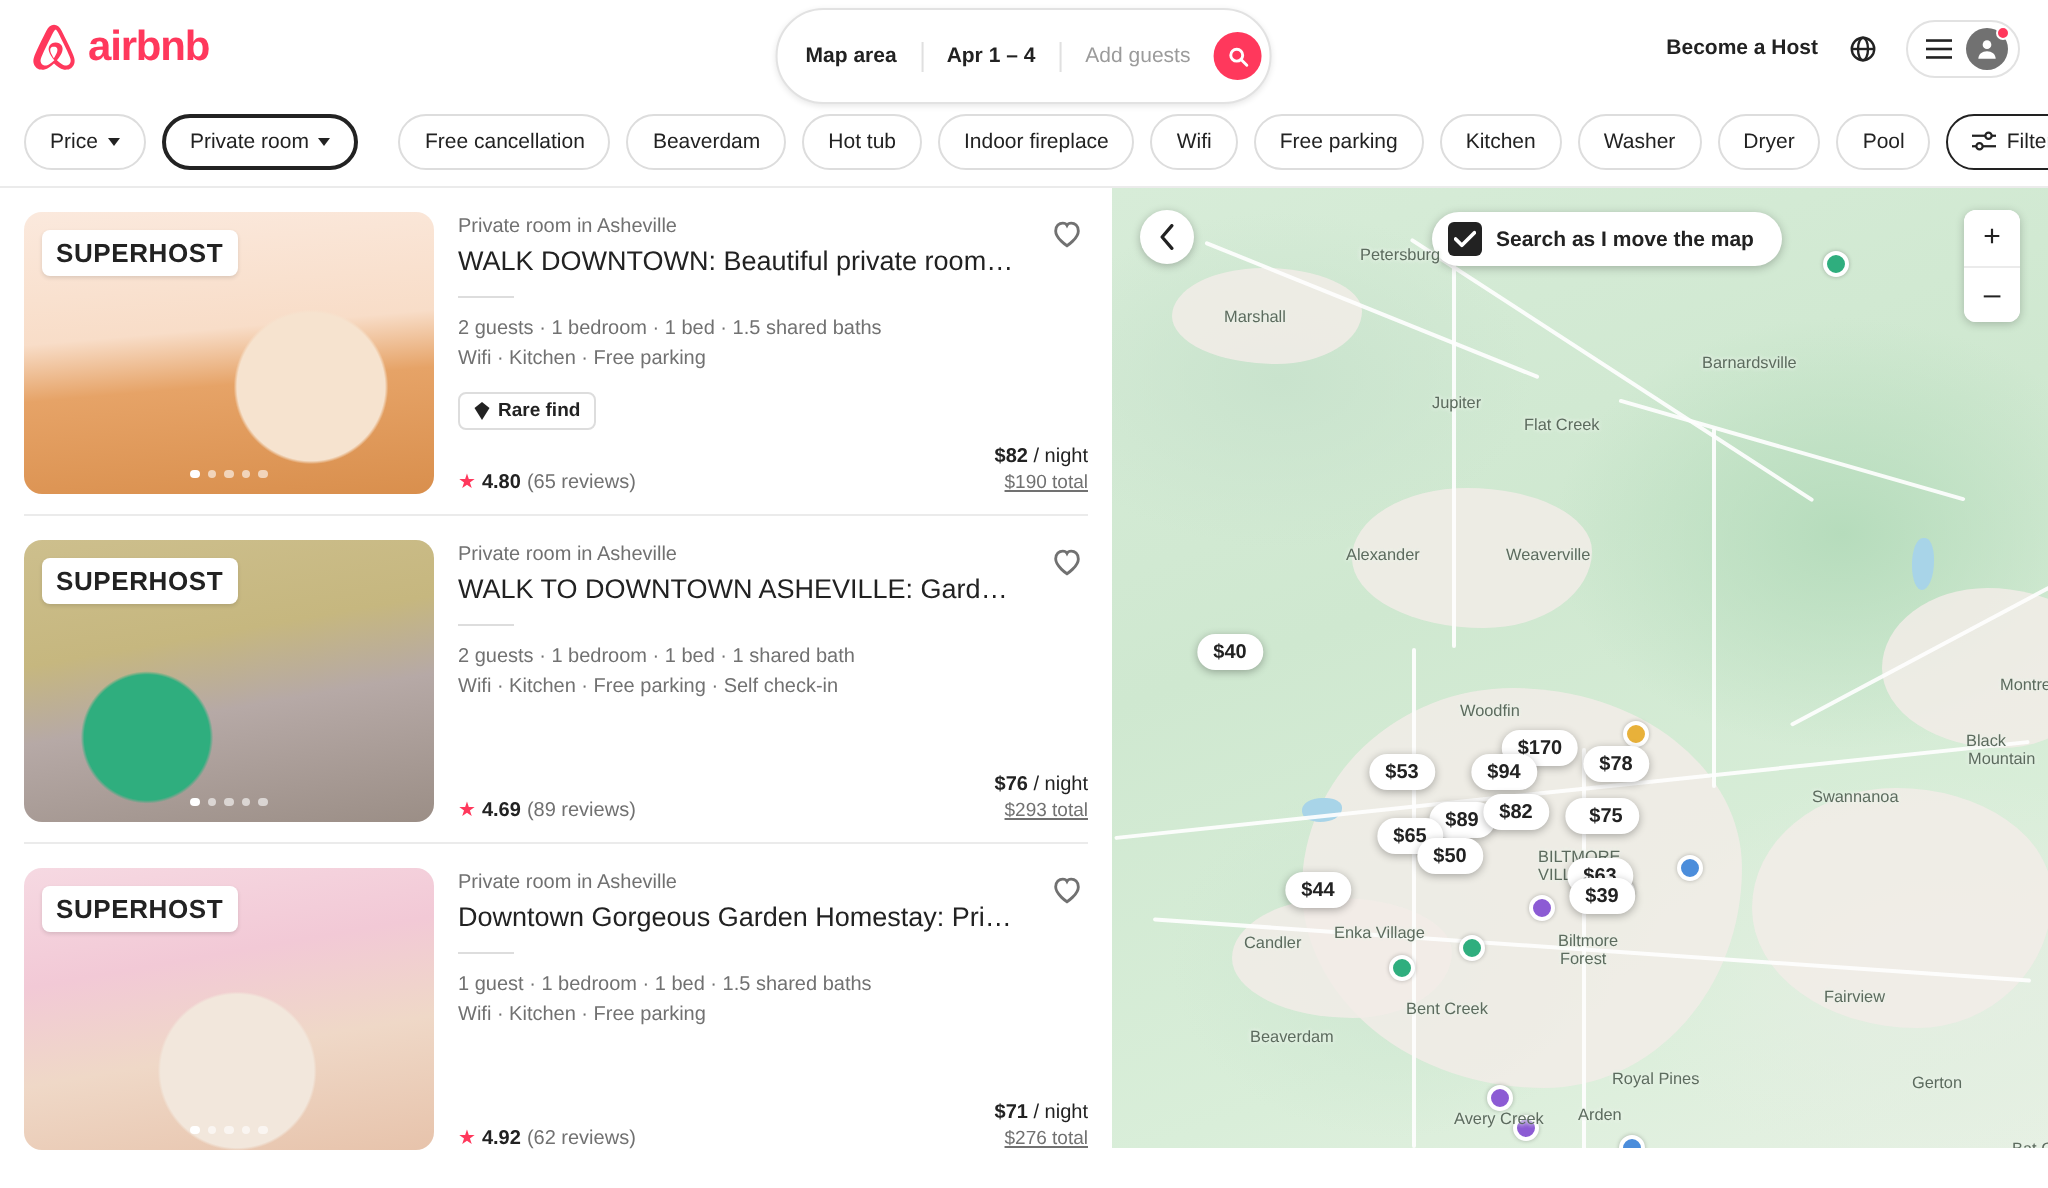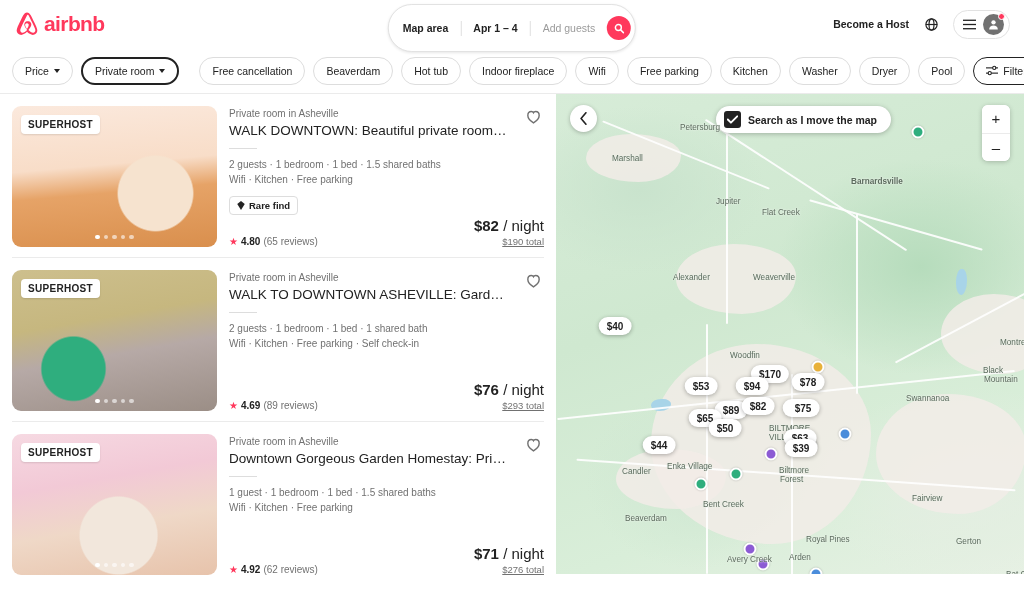--- a/index.html
+++ b/index.html
@@ -132,21 +132,21 @@
       linear-gradient(175deg, #fbe9dd 0%, #f8ddc8 42%, #e6a367 60%, #d98f4d 100%); }
   .ph2 { background:
       radial-gradient(circle at 30% 70%, #2fae7e 0 18%, transparent 19%),
       linear-gradient(170deg, #cdbf8d 0%, #c6b77f 36%, #b6a9a6 58%, #9b8e86 100%); }
   .ph3 { background:
       radial-gradient(circle at 52% 72%, #f2e7dc 0 26%, transparent 27%),
       linear-gradient(170deg, #f6d9e2 0%, #f2c9d6 34%, #efd8c7 62%, #e7c3ab 100%); }
   .superhost {
     position: absolute; top: 9px; left: 9px;
     background: #fff; color: #222;
-    font-size: 10px; font-weight: bold; letter-spacing: 0.3px;
+    font-size: 13px; font-weight: bold; letter-spacing: 0.3px;
     padding: 4px 7px; border-radius: 4px;
     box-shadow: 0 1px 2px rgba(0,0,0,.12);
   }
   .dots {
     position: absolute; bottom: 8px; left: 0; right: 0;
     display: flex; justify-content: center; gap: 4px;
   }
   .dots i {
     width: 4.5px; height: 4.5px; border-radius: 50%;
     background: rgba(255,255,255,.6); display: block;
@@ -173,21 +173,21 @@
     cursor: pointer; line-height: 0;
   }
   .bottomrow {
     position: absolute; left: 0; right: 0; bottom: 0;
     display: flex; align-items: flex-end; justify-content: space-between;
   }
   .rating { font-size: 10px; color: #717171; display: flex; align-items: center; gap: 3px; }
   .rating .star { color: #FF385C; font-size: 10px; }
   .rating b { color: #222; font-weight: bold; }
   .priceblk { text-align: right; }
-  .price { font-size: 15px; color: #222; }
+  .price { font-size: 10px; color: #222; }
   .price b { font-weight: bold; }
   .total { font-size: 9.5px; color: #717171; text-decoration: underline; margin-top: 2px; }
 
   
   .map {
     flex: 1; height: 480px; position: relative;
     overflow: hidden;
     background:
       radial-gradient(ellipse 180px 120px at 18% 20%, #c9e3cd 0%, transparent 70%),
       radial-gradient(ellipse 200px 150px at 78% 36%, #b6dcbc 0%, transparent 72%),
@@ -538,21 +538,21 @@
     </div>
 
     <div class="zoomctl">
       <button>+</button>
       <button>–</button>
     </div>
 
     <div id="map-labels">
         <div class="maplabel" style="left: 124px; top: 29px;">Petersburg</div>
         <div class="maplabel" style="left: 56px; top: 60px;">Marshall</div>
-        <div class="maplabel" style="left: 295px; top: 83px; font-weight: bold;">Barnardsville</div>
+        <div class="maplabel" style="left: 295px; top: 83px;">Barnardsville</div>
         <div class="maplabel" style="left: 160px; top: 103px;">Jupiter</div>
         <div class="maplabel" style="left: 206px; top: 114px;">Flat Creek</div>
         <div class="maplabel" style="left: 117px; top: 179px;">Alexander</div>
         <div class="maplabel" style="left: 197px; top: 179px;">Weaverville</div>
         <div class="maplabel" style="left: 174px; top: 257px;">Woodfin</div>
         <div class="maplabel" style="left: 444px; top: 244px;">Montreat</div>
         <div class="maplabel" style="left: 427px; top: 272px;">Black</div>
         <div class="maplabel" style="left: 428px; top: 281px;">Mountain</div>
         <div class="maplabel" style="left: 350px; top: 300px;">Swannanoa</div>
         <div class="maplabel" style="left: 213px; top: 330px;">BILTMORE</div>

